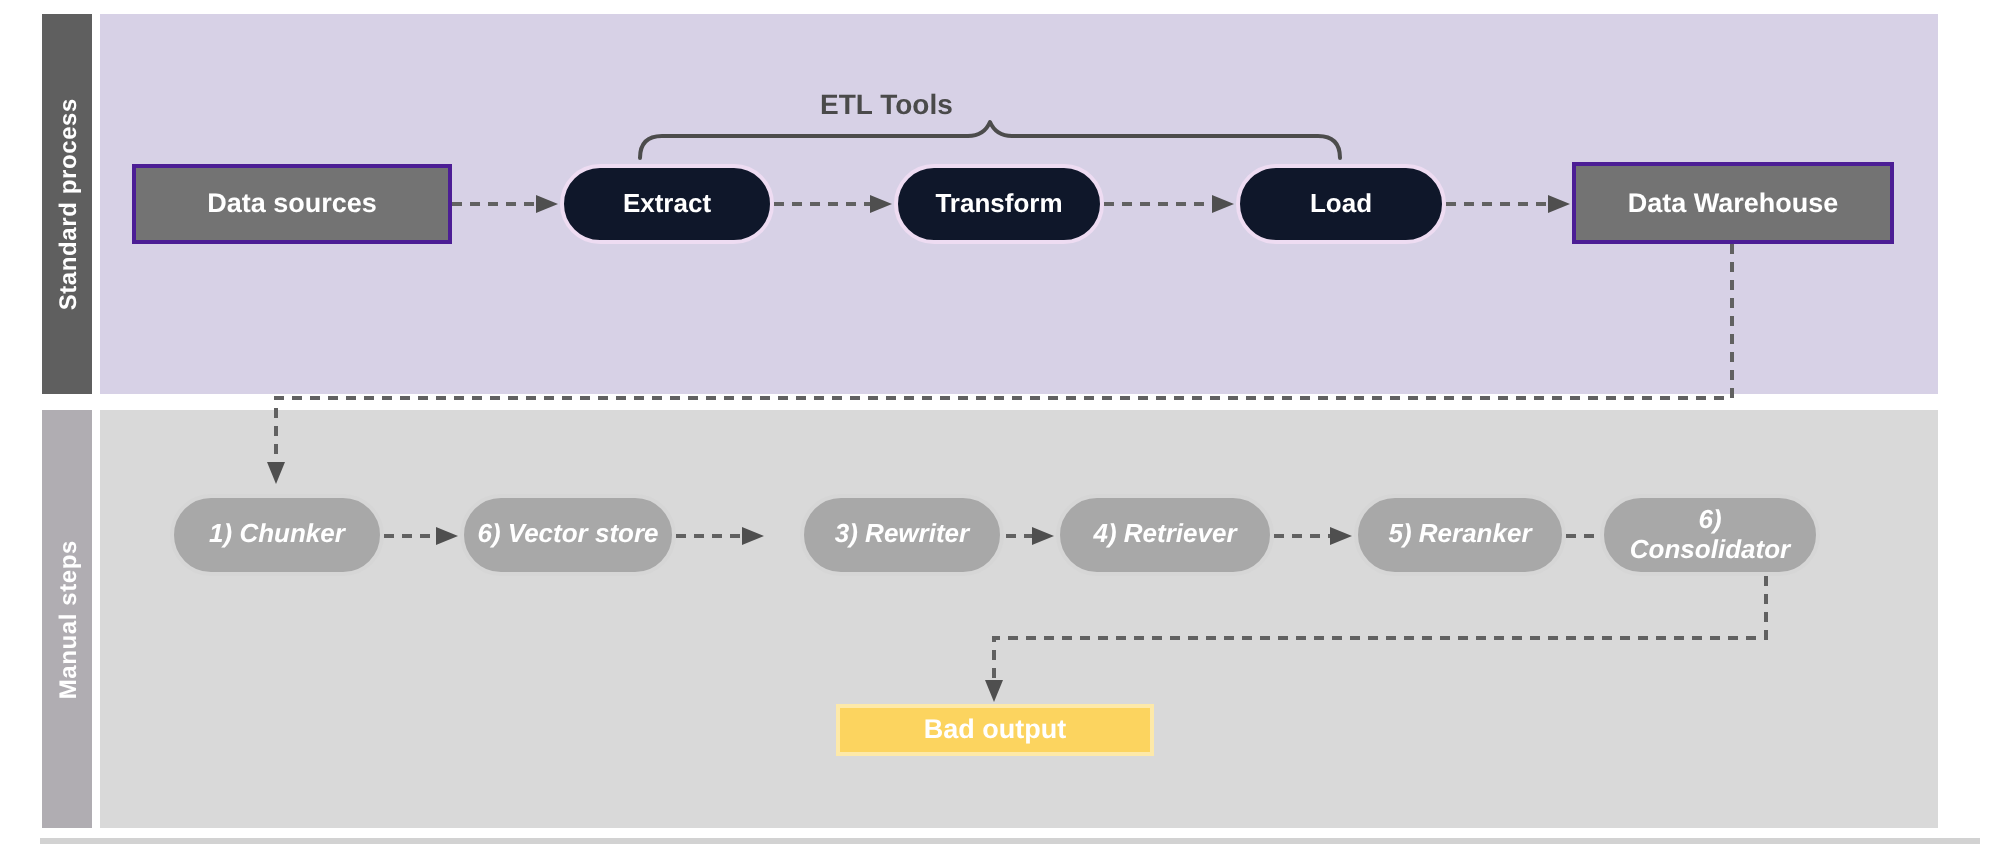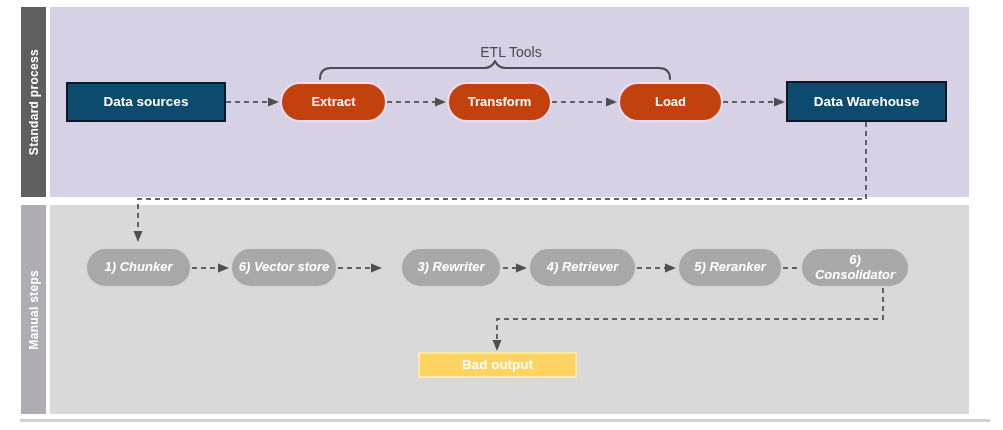--- a/index.html
+++ b/index.html
@@ -39,44 +39,44 @@
     align-items: center;
     justify-content: center;
     text-align: center;
     color: #ffffff;
     font-weight: bold;
     font-size: 13px;
     line-height: 1.15;
     box-sizing: border-box;
     padding: 0 6px;
   }
-  .rect-node { background: #0c4a6e; border: 2px solid #0f172a; font-size: 13.5px; }
-  .etl-pill  { background: #c2410c; border: 2px solid #eedcf2; border-radius: 21px; }
+  .rect-node { background: #737373; border: 2px solid #4c1d95; font-size: 13.5px; }
+  .etl-pill  { background: #0f172a; border: 2px solid #eedcf2; border-radius: 21px; }
   .gray-pill { background: #a8a8a8; border: 2px solid #d6d6d6; border-radius: 21px; font-style: italic; }
   .yellow-box { background: #fcd45f; border: 2px solid #fde9a9; font-size: 13.5px; }
 
   .n-data-sources  { left: 66px;  top: 82px;  width: 160px; height: 40px; }
   .n-extract       { left: 280px; top: 82px;  width: 107px; height: 40px; }
   .n-transform     { left: 447px; top: 82px;  width: 105px; height: 40px; }
   .n-load          { left: 618px; top: 82px;  width: 105px; height: 40px; }
   .n-warehouse     { left: 786px; top: 81px;  width: 161px; height: 41px; }
   .n-chunker       { left: 85px;  top: 247px; width: 107px; height: 41px; }
   .n-vector-store  { left: 230px; top: 247px; width: 108px; height: 41px; }
   .n-rewriter      { left: 400px; top: 247px; width: 102px; height: 41px; }
   .n-retriever     { left: 528px; top: 247px; width: 109px; height: 41px; }
   .n-reranker      { left: 677px; top: 247px; width: 106px; height: 41px; }
   .n-consolidator  { left: 800px; top: 247px; width: 110px; height: 41px; }
   .n-bad-output    { left: 418px; top: 352px; width: 159px; height: 26px; }
 
   .etl-label {
     position: absolute;
-    left: 446px; top: 44px; width: 130px;
-    text-align: center;
+    left: 410px; top: 44px; width: 130px;
+    text-align: left;
     color: #4a4a4a;
-    font-weight: normal;
+    font-weight: bold;
     font-size: 14px;
   }
   svg.overlay { position: absolute; left: 0; top: 0; width: 1003px; height: 430px; pointer-events: none; }
   svg.overlay .dash { stroke: #616161; stroke-width: 2; fill: none; stroke-dasharray: 5 4; }
   svg.overlay .head { fill: #4f4f4f; stroke: none; }
   svg.overlay .brace { stroke: #4c4c4c; stroke-width: 2; fill: none; stroke-linejoin: round; stroke-linecap: round; }
 </style>
 </head>
 <body>
 

